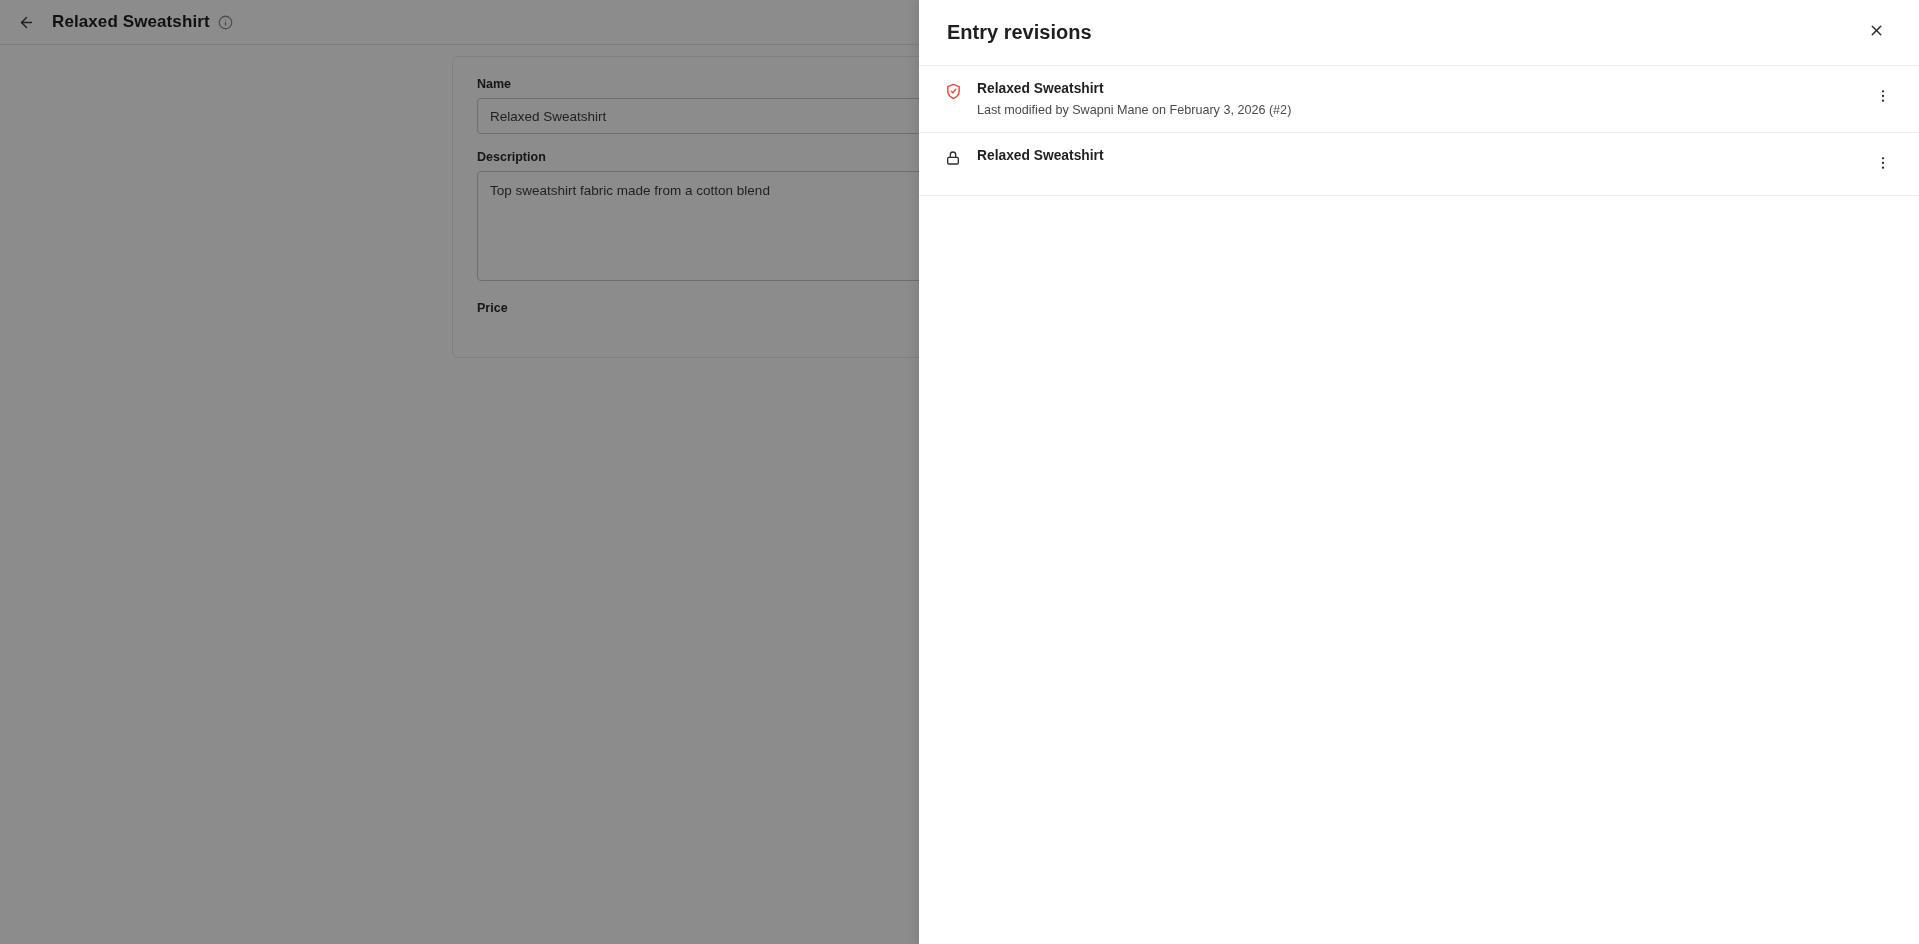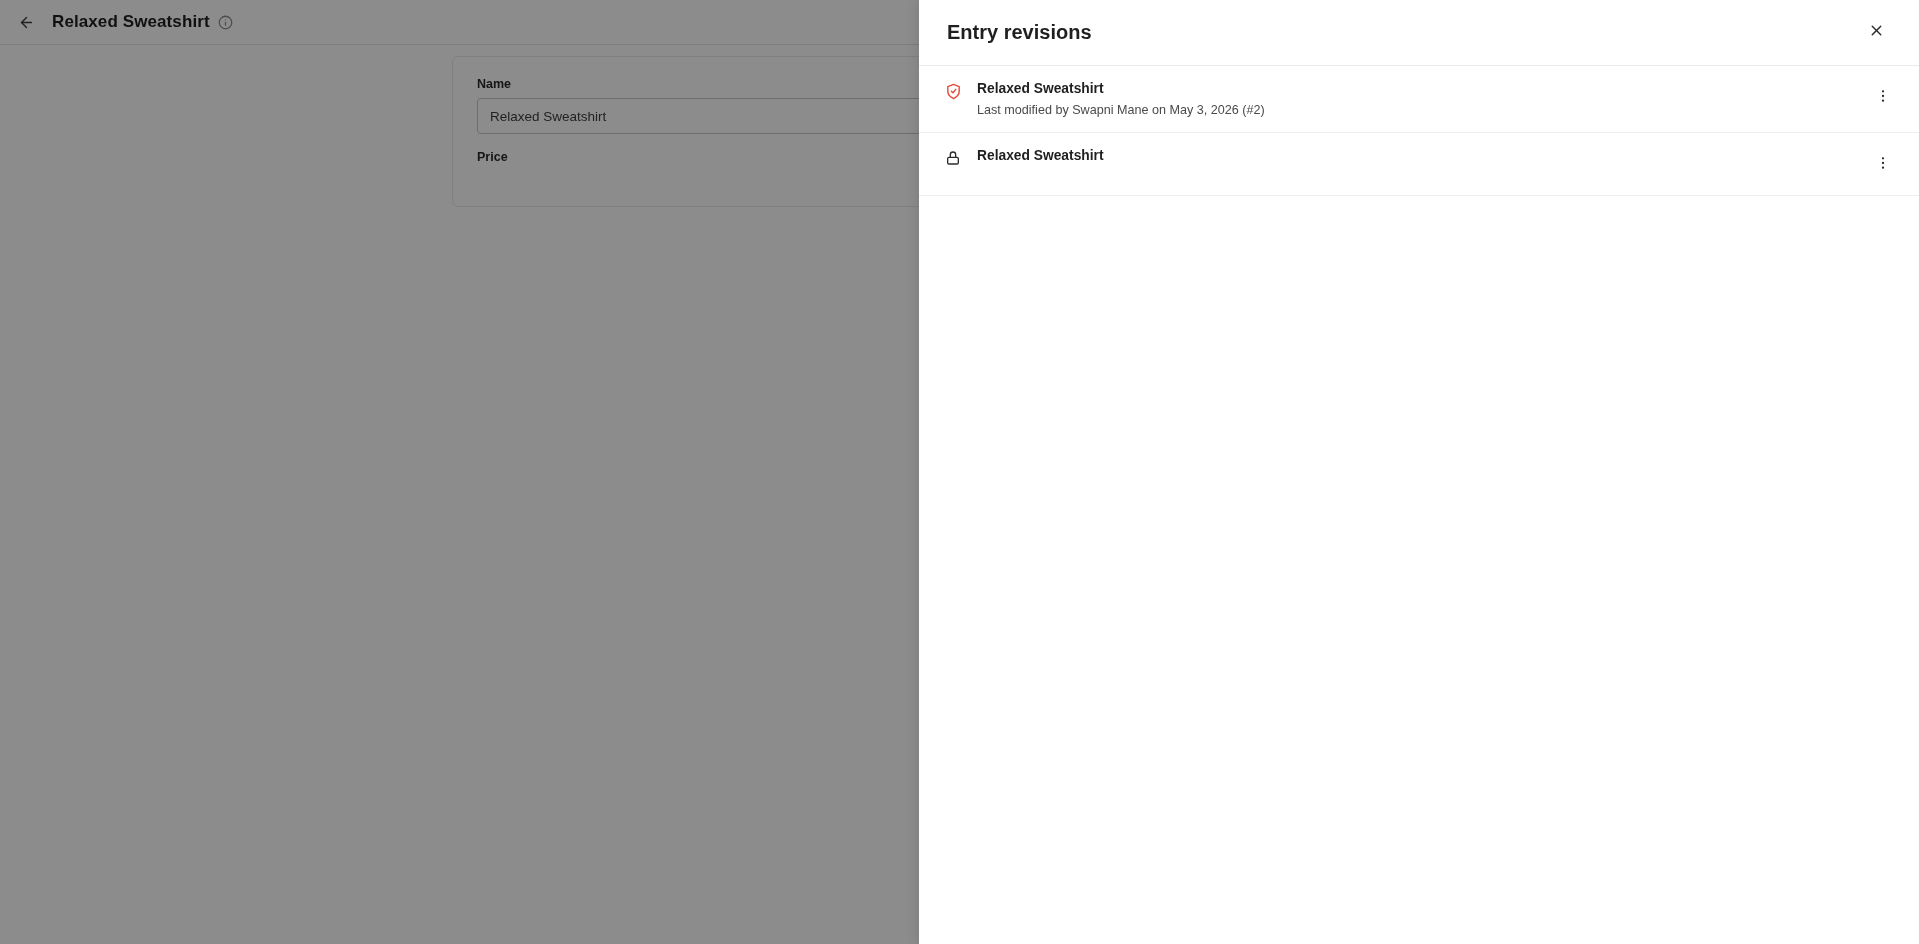--- a/index.html
+++ b/index.html
@@ -240,20 +240,24 @@
       </div>
     </div>
 
     <div class="form-card">
 
       <div class="field">
         <label class="field-label">Name</label>
         <input class="text-input" value="Relaxed Sweatshirt" style="">
       </div>
 
+      <div class="field">
+        <label class="field-label">Description</label>
+        <textarea class="textarea-input" style="">Top sweatshirt fabric made from a cotton blend</textarea>
+      </div>
 
       <div class="field">
         <label class="field-label">Price</label>
       </div>
 
     </div>
 
     <div class="scrim"></div>
   </div>
 
@@ -275,21 +279,21 @@
 
       <div class="rev-row">
         <div class="rev-icon">
           <svg width="17" height="17" viewBox="0 0 24 24" fill="none" stroke="#e5493a" stroke-width="2" stroke-linecap="round" stroke-linejoin="round">
             <path d="M12 22s8-4 8-10V5l-8-3-8 3v7c0 6 8 10 8 10z"></path>
             <polyline points="9 11.5 11.2 13.7 15.2 9"></polyline>
           </svg>
         </div>
         <div class="rev-body">
           <div class="rev-title">Relaxed Sweatshirt</div>
-          <div class="rev-sub">Last modified by Swapni Mane on May 3, 2026 (#2)</div>
+          <div class="rev-sub">Last modified by Swapni Mane on February 3, 2026 (#2)</div>
         </div>
         <div class="rev-menu">
           <svg class="dots" width="16" height="16" viewBox="0 0 24 24" fill="currentColor">
             <circle cx="12" cy="5" r="1.7"></circle>
             <circle cx="12" cy="12" r="1.7"></circle>
             <circle cx="12" cy="19" r="1.7"></circle>
           </svg>
         </div>
       </div>
 

